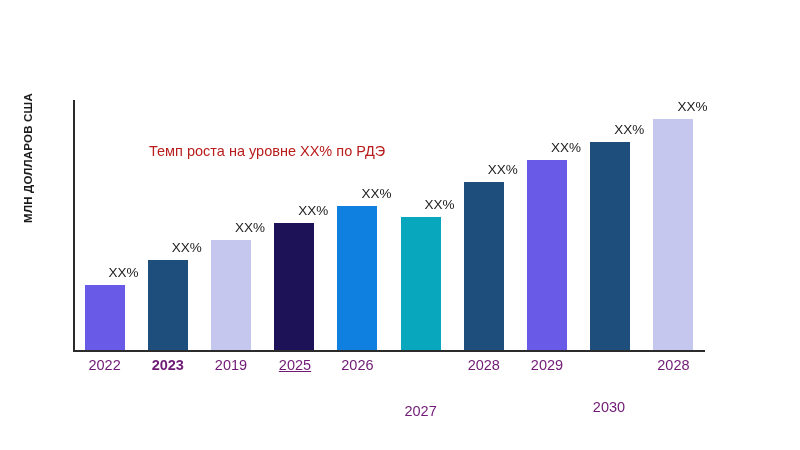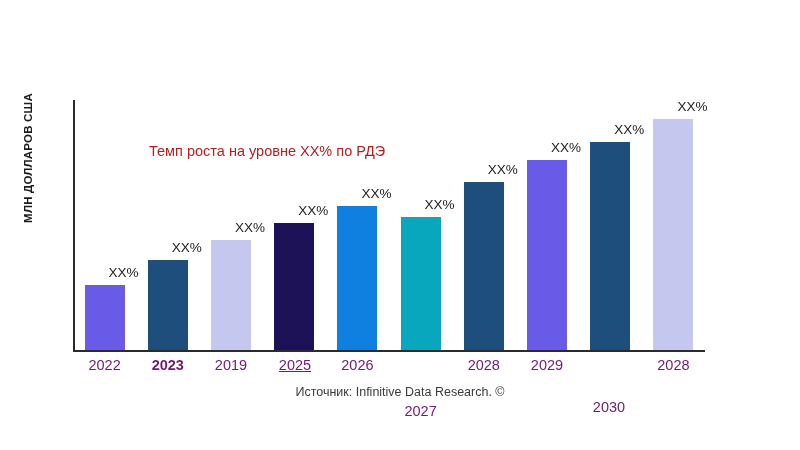--- a/index.html
+++ b/index.html
@@ -194,15 +194,14 @@
       <div class="x-tick-label" style="left: 337.4px;">2026</div>
       <div class="x-tick-label" style="left: 400.6px; margin-top: 46px;">2027</div>
       <div class="x-tick-label" style="left: 463.8px;">2028</div>
       <div class="x-tick-label" style="left: 527px;">2029</div>
       <div class="x-tick-label" style="left: 589px; margin-top: 42px;">2030</div>
       <div class="x-tick-label" style="left: 653.4px;">2028</div>
     </div>
 
   <div id="growth-annotation">Темп роста на уровне XX% по РДЭ</div>
 
-  <div id="source-note">Источник: Infinitive Data Research. ©</div>
 
 </div>
 
 </body></html>

